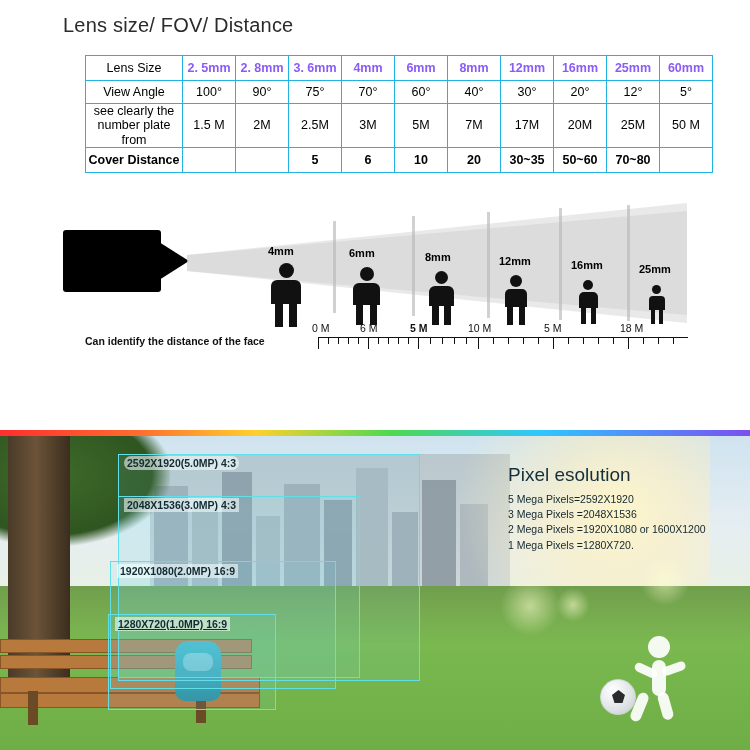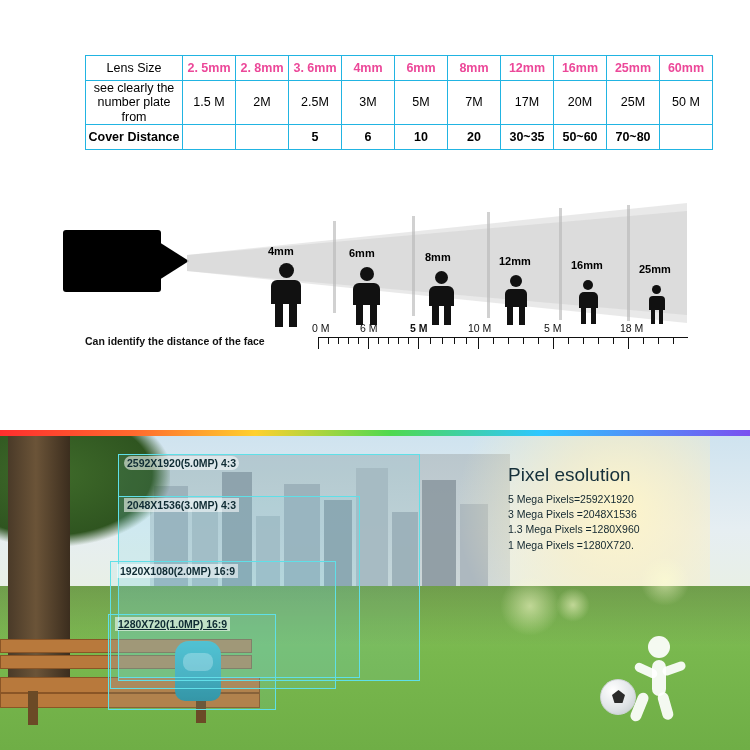--- a/index.html
+++ b/index.html
@@ -33,21 +33,21 @@
     padding:0;
     height:22px;
     color:#000;
     background:#ffffff;
     line-height:1.15;
   }
   #lens-table td.label{
     width:96px;color:#000;font-size:12.5px;
   }
   #lens-table tr.head td{
-    color:#ec4899;font-weight:bold;height:24px;
+    color:#8b5cf6;font-weight:bold;height:24px;
   }
   #lens-table tr.head td.label{color:#000;font-weight:normal;}
   #lens-table td.c{width:52px;}
   .small-label{
     font-size:9px;color:#e8162b;line-height:1.15;padding:1px 2px;
   }
   .redlabel{color:#e8162b;}
   #lens-table tr.cover td{height:24px;font-weight:bold;}
 
   
@@ -212,35 +212,49 @@
   #pixel-block ul{margin:0;padding:0;list-style:none;}
   #pixel-block li{
     font-size:10.5px;color:#12272f;line-height:1.45;white-space:nowrap;
   }
 </style>
 </head>
 <body>
 
 <div id="top-panel">
 
+  <div id="panel-title">Lens size/ FOV/ Distance</div>
 
   <table id="lens-table">
     <tbody>
         <tr class="head">
       <td class="label">Lens Size</td>
       <td class="c">2. 5mm</td>
       <td class="c">2. 8mm</td>
       <td class="c">3. 6mm</td>
       <td class="c">4mm</td>
       <td class="c">6mm</td>
       <td class="c">8mm</td>
       <td class="c">12mm</td>
       <td class="c">16mm</td>
       <td class="c">25mm</td>
       <td class="c">60mm</td>
+    </tr>
+    <tr>
+      <td class="label">View Angle</td>
+      <td class="c">100°</td>
+      <td class="c">90°</td>
+      <td class="c">75°</td>
+      <td class="c">70°</td>
+      <td class="c">60°</td>
+      <td class="c">40°</td>
+      <td class="c">30°</td>
+      <td class="c">20°</td>
+      <td class="c">12°</td>
+      <td class="c">5°</td>
     </tr>
     <tr>
       <td class="label small-label">see clearly the number plate from</td>
       <td class="c">1.5 M</td>
       <td class="c">2M</td>
       <td class="c">2.5M</td>
       <td class="c">3M</td>
       <td class="c">5M</td>
       <td class="c">7M</td>
       <td class="c">17M</td>
@@ -446,17 +460,17 @@
   <div class="reslabel" style="left:117px;top:128px;">1920X1080(2.0MP)  16:9</div>
 
   <div class="resbox" style="left:108px;top:178px;width:166px;height:94px;"></div>
   <div class="reslabel" style="left:115px;top:181px;text-decoration:underline;">1280X720(1.0MP)  16:9</div>
 
   <div id="pixel-block">
     <div id="pixel-title">Pixel esolution</div>
     <ul>
       <li>5 Mega Pixels=2592X1920</li>
       <li>3 Mega Pixels =2048X1536</li>
-      <li>1.3 Mega Pixels =1280X960</li>
+      <li>2 Mega Pixels =1920X1080 or 1600X1200</li>
       <li>1 Mega Pixels =1280X720.</li>
     </ul>
   </div>
 </div>
 
 </body></html>

